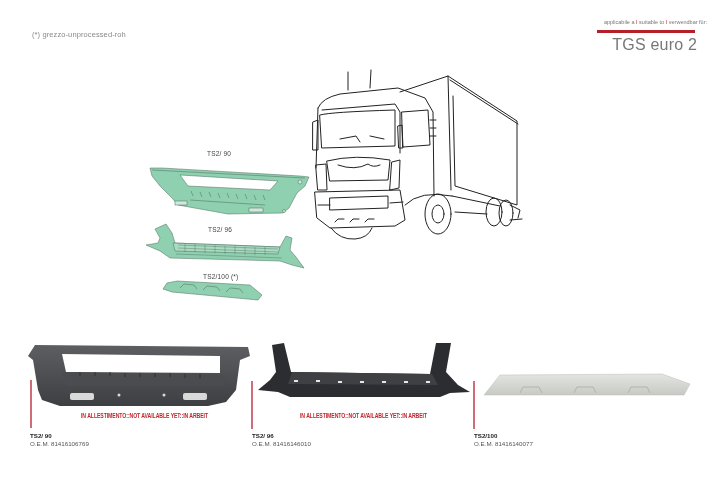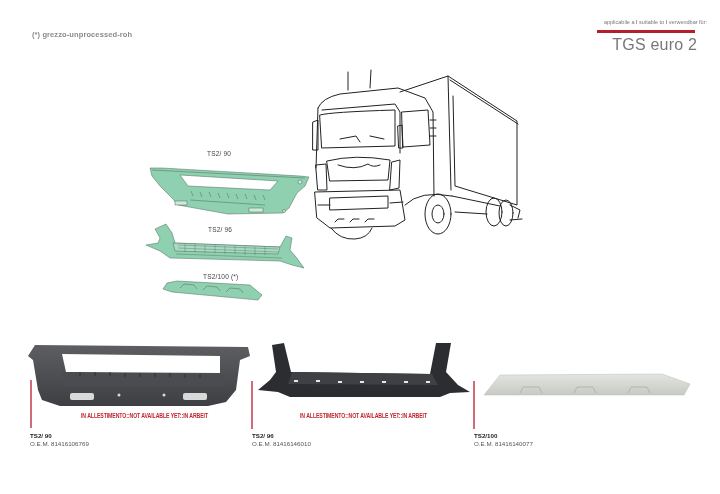--- a/index.html
+++ b/index.html
@@ -4,21 +4,21 @@
   <style>
     html, body { margin: 0; padding: 0; }
     body {
       width: 720px; height: 494px; position: relative; overflow: hidden;
       background: #ffffff;
       font-family: "Liberation Sans", sans-serif;
       color: #333;
     }
     .abs { position: absolute; }
     .note {
-      left: 32px; top: 30px; font-size: 7.5px; color: #8a8a8a; letter-spacing: 0.1px; font-weight: bold;
+      left: 32px; top: 30px; font-size: 7.5px; color: #8a8a8a; letter-spacing: 0.1px;
     }
     .applic {
       right: 13px; top: 19px; font-size: 5.5px; color: #777; white-space: nowrap;
     }
     .applic .sep { color: #c0262e; }
     .redbar {
       left: 597px; top: 30px; width: 98px; height: 3px; background: #b41f2a;
     }
     .model {
       right: 23px; top: 36px; font-size: 16px; color: #777; font-weight: 300; letter-spacing: 0.2px;

